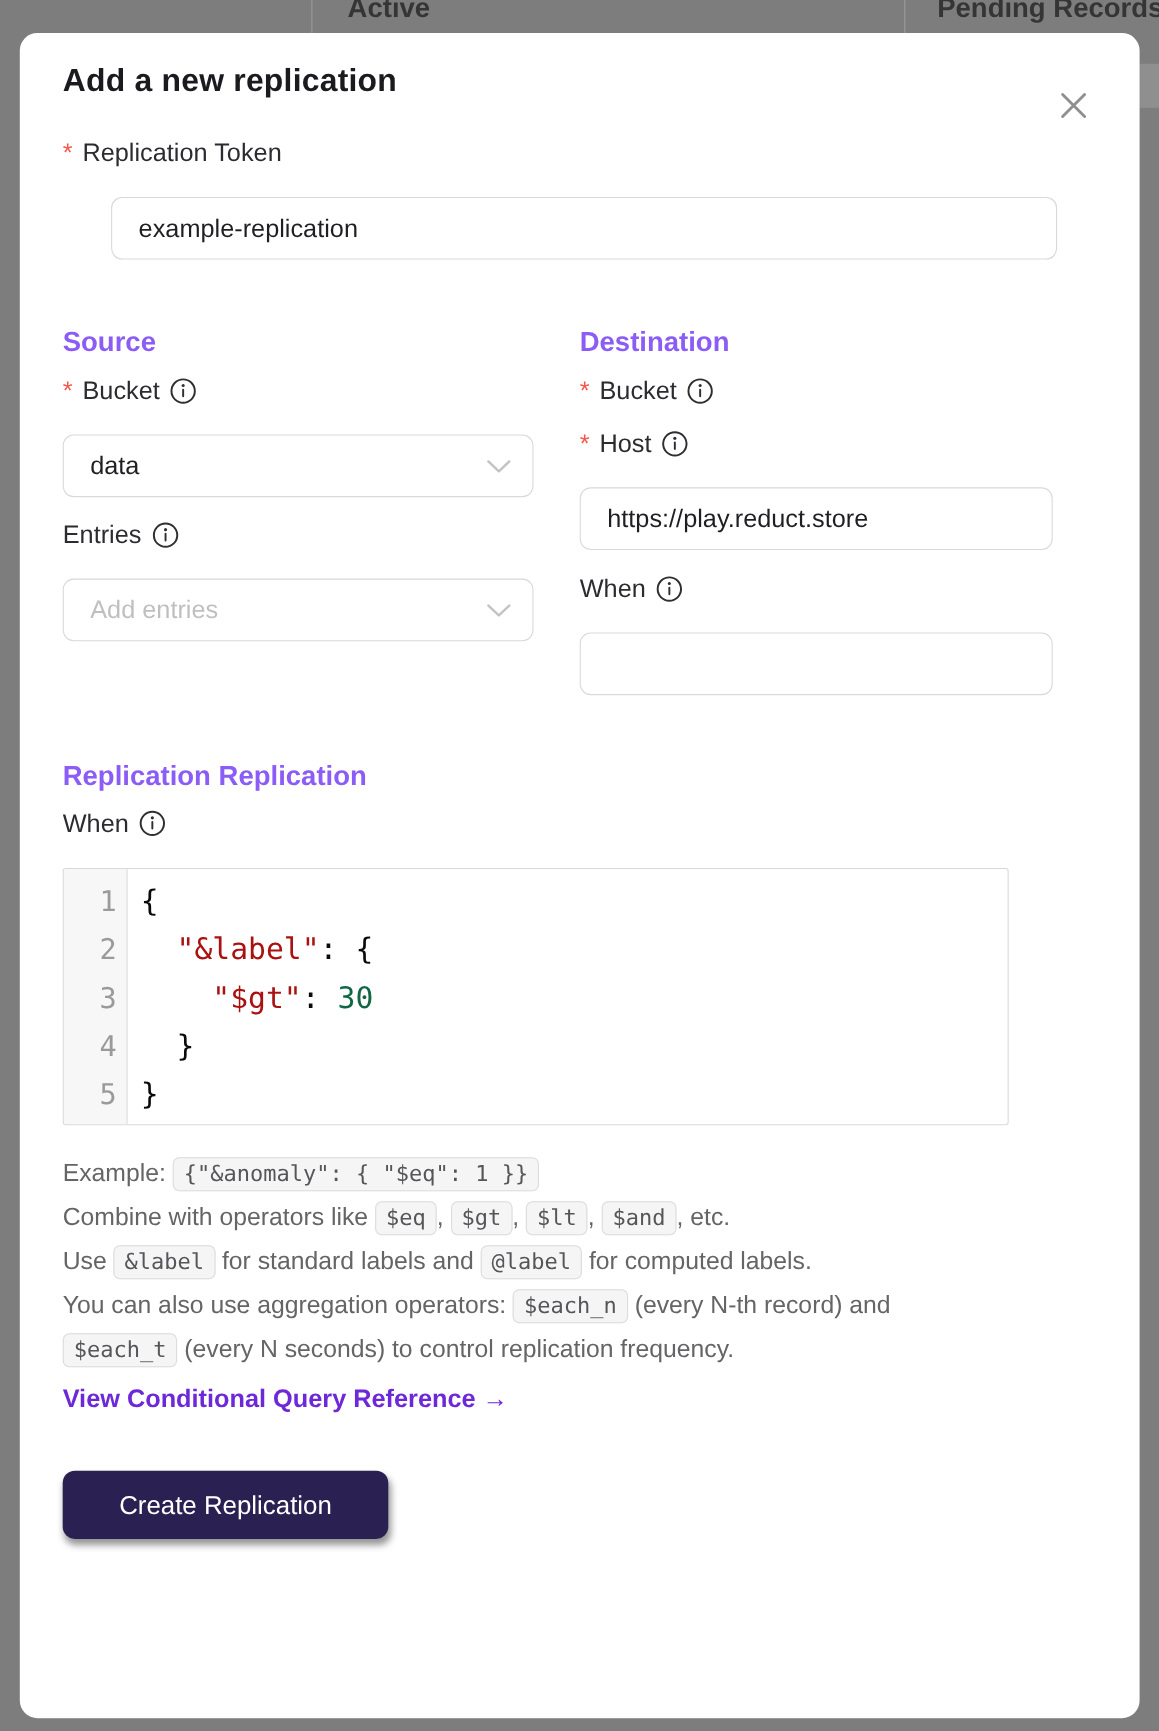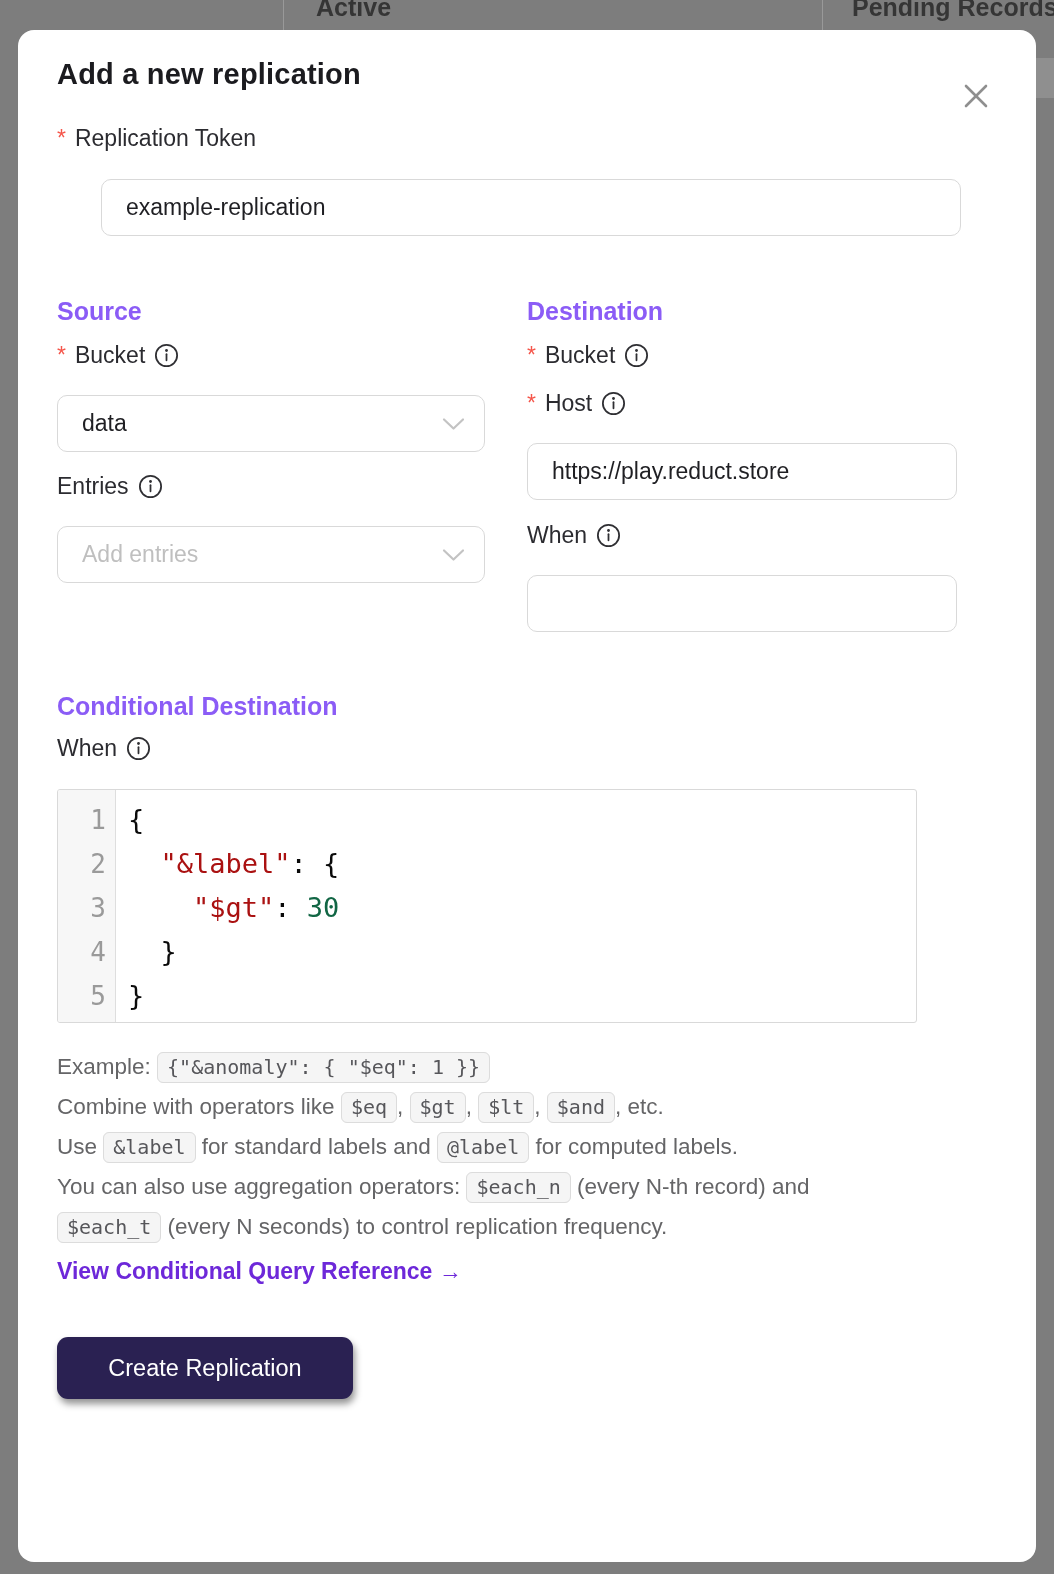--- a/index.html
+++ b/index.html
@@ -280,21 +280,21 @@
                 </svg>
             </span>
           </div>
           <div class="mt-control">
             <input class="text-input" type="text" value="" style="">
           </div>
         </div>
       </div>
 
       
-      <h2 class="section-heading cond-heading">Conditional Destination</h2>
+      <h2 class="section-heading cond-heading">Replication Replication</h2>
 
       <div class="field-label when-label">
         <span>When</span>
         <span class="info-icon">
           <svg viewBox="0 0 24 24" fill="none">
               <circle cx="12" cy="12" r="10.2" stroke="currentColor" stroke-width="1.7"></circle>
               <line x1="12" y1="10.8" x2="12" y2="16.6" stroke="currentColor" stroke-width="1.7" stroke-linecap="round"></line>
               <circle cx="12" cy="7.2" r="1.35" fill="currentColor"></circle>
             </svg>
         </span>

